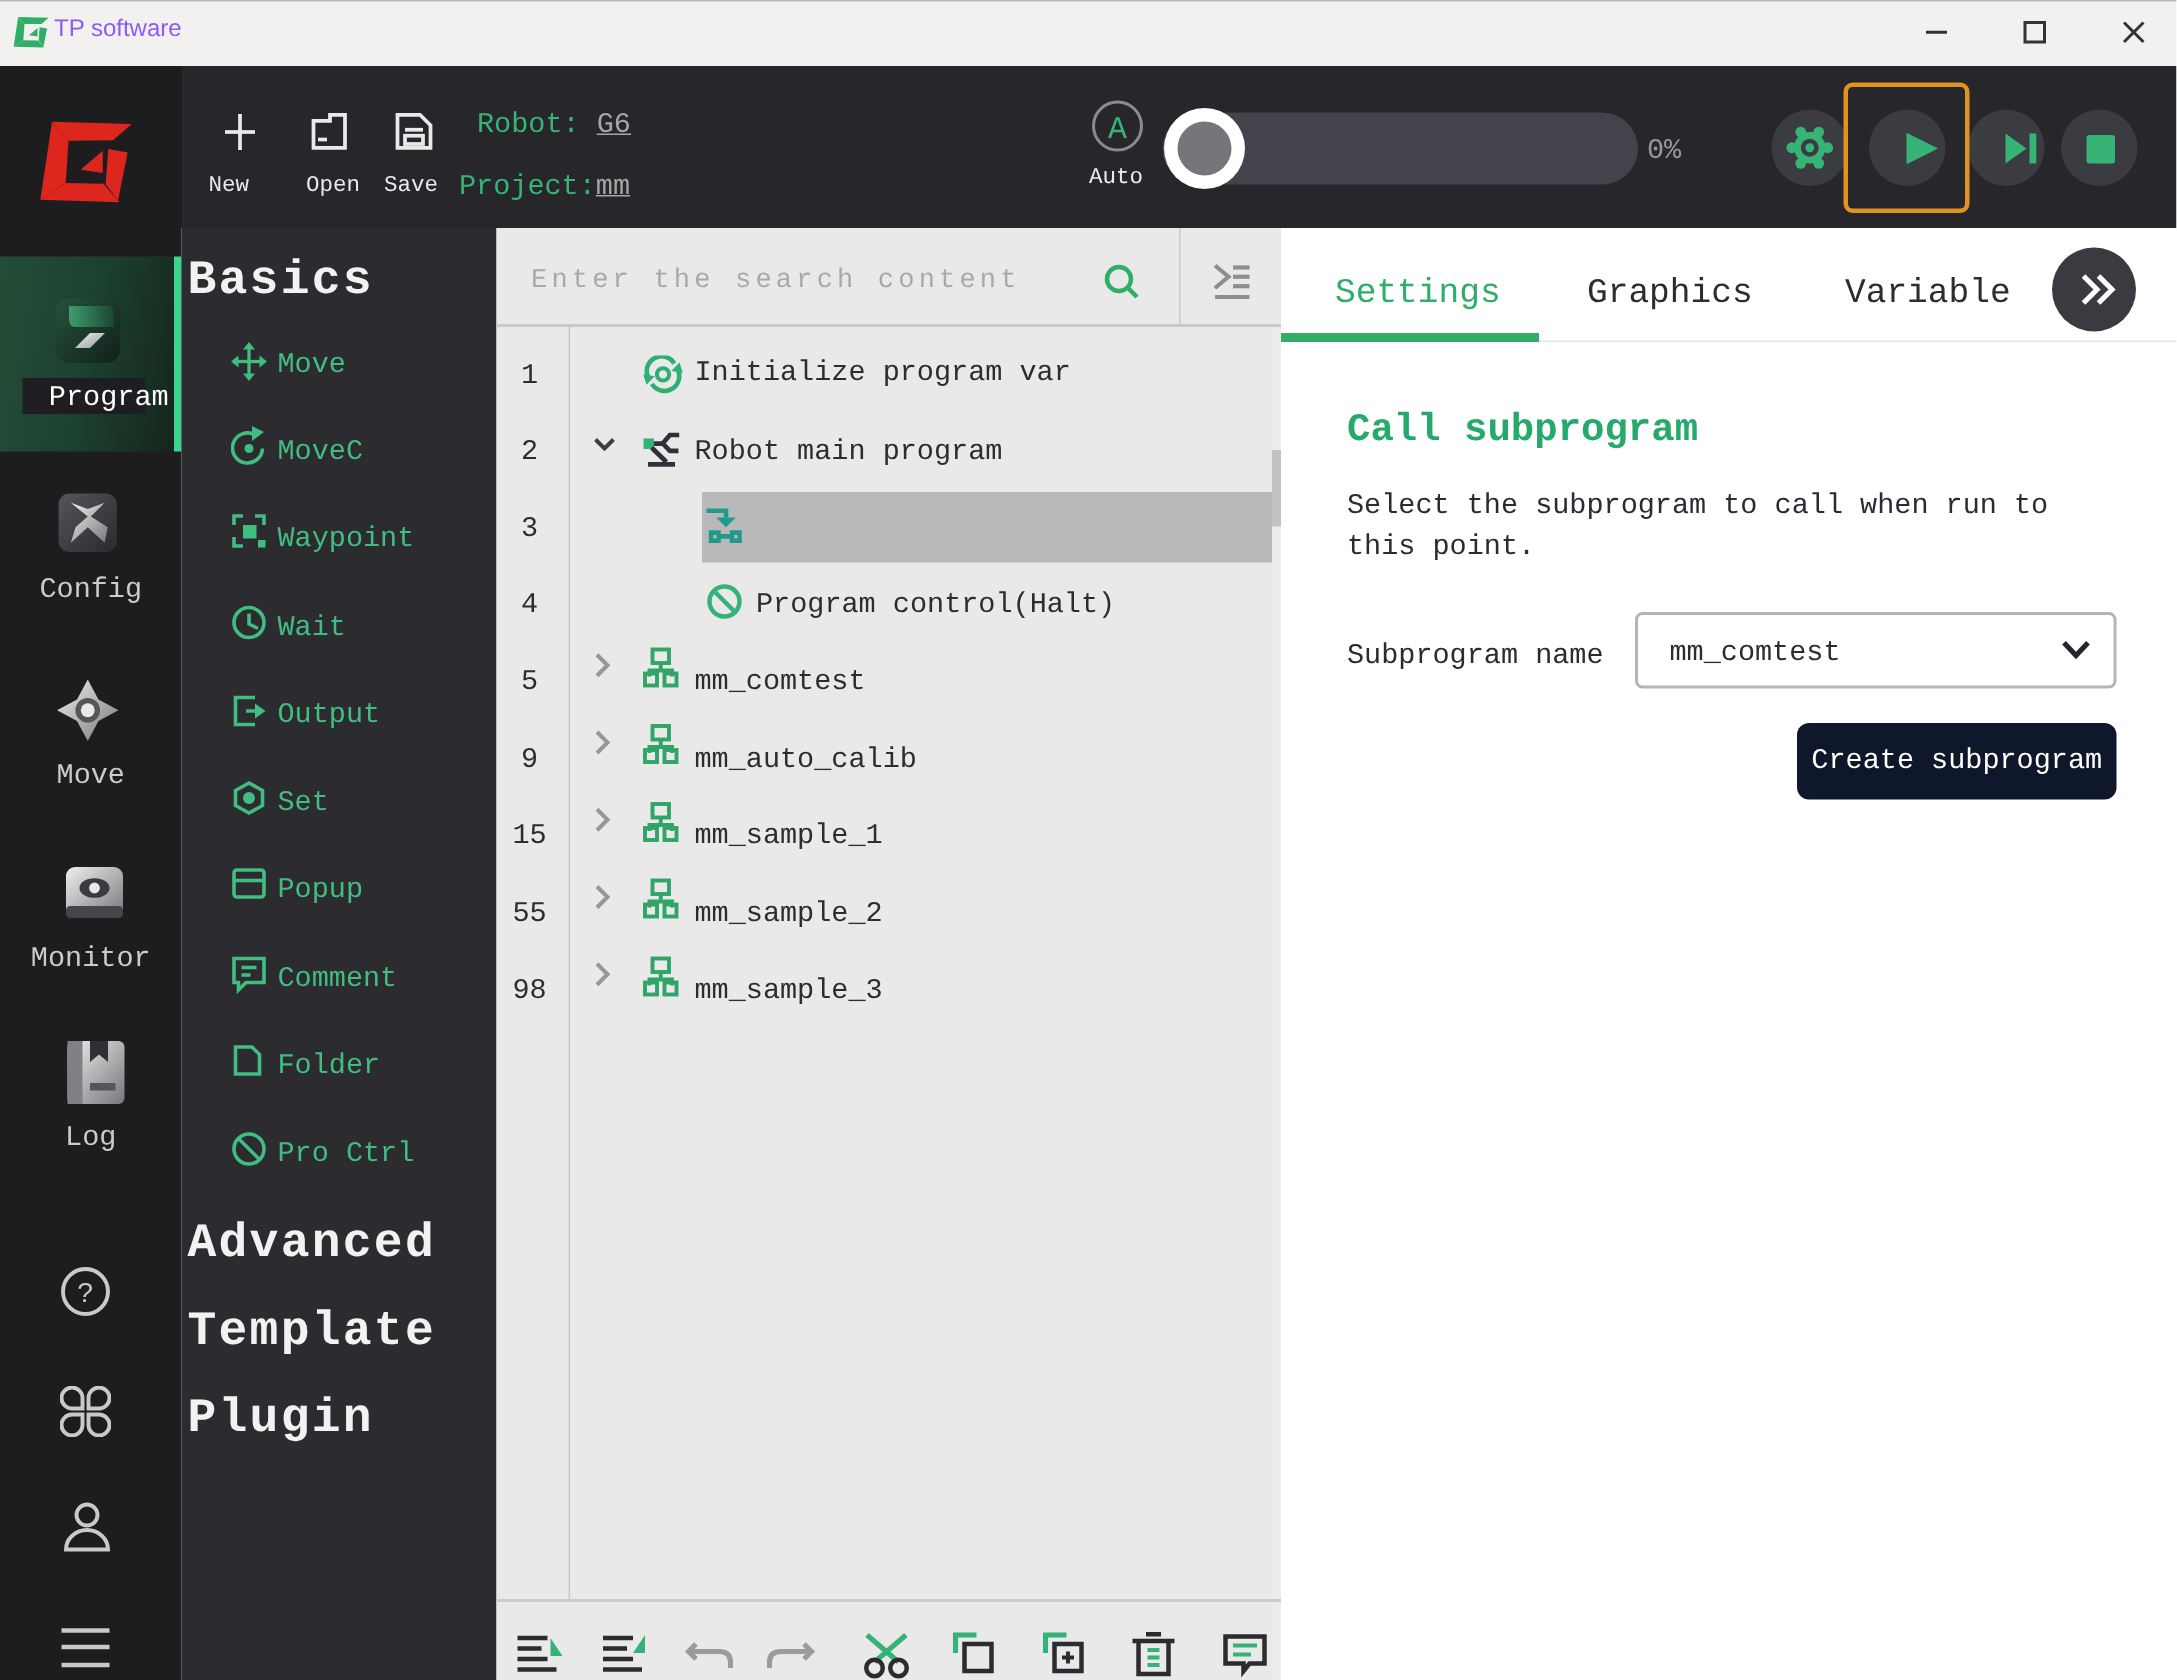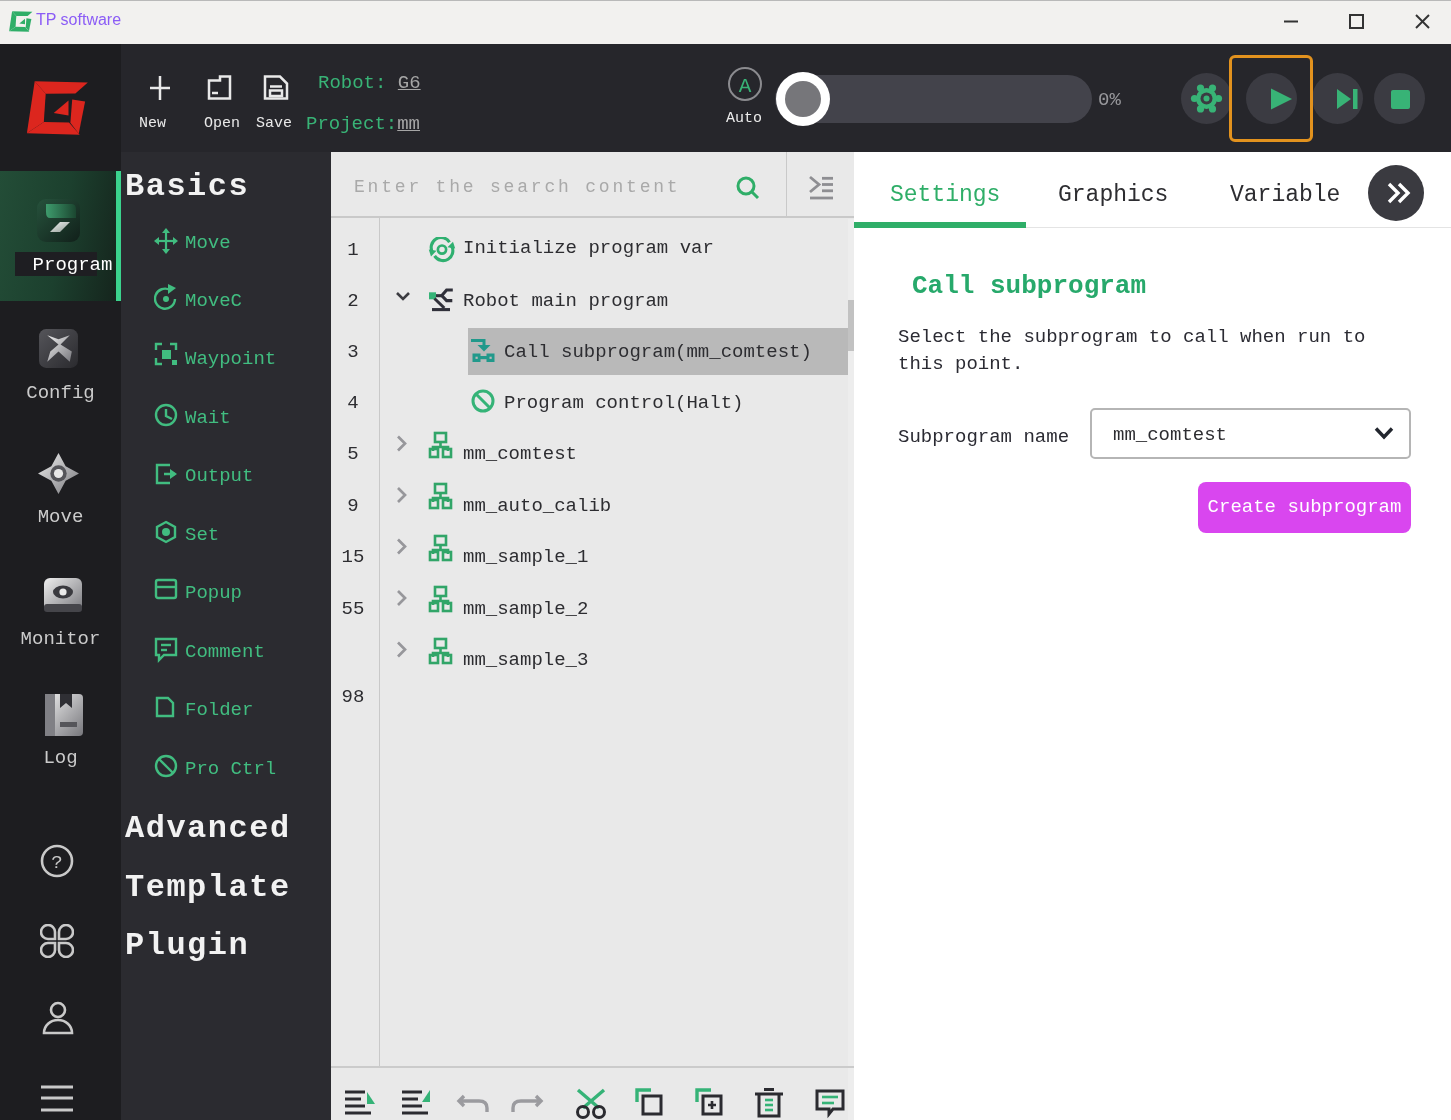--- a/index.html
+++ b/index.html
@@ -34,24 +34,24 @@
   .trow{font-size:19px;color:#2d2d31;white-space:pre;}
   #selrow{left:468px;top:328px;width:385px;height:47px;background:#b9b9b9;}
   #toolbarline{left:331px;top:1066px;width:523px;height:1.5px;background:#cbcbcb;}
   #mscroll-track{left:848px;top:219px;width:6px;height:901px;background:#ededed;}
   #mscroll-thumb{left:848px;top:300px;width:6px;height:51px;background:#c2c2c2;}
   
   #rightpanel{left:854px;top:152px;width:597px;height:968px;background:#ffffff;}
   .tab{font-size:23px;color:#2d2d31;}
   #tab-underline{left:854px;top:222px;width:172px;height:6px;background:#2fae68;}
   #tab-border{left:1026px;top:227px;width:425px;height:1px;background:#e4e4e4;}
-  #h-call{left:898px;top:271px;font-size:26px;font-weight:bold;color:#27a96b;margin-left:14px;}
+  #h-call{left:898px;top:271px;font-size:26px;font-weight:bold;color:#27a96b;}
   .para{left:898px;font-size:19px;color:#2b2b33;}
   #selectbox{left:1090px;top:408px;width:321px;height:51px;background:#fff;border:2px solid #b5b5b5;border-radius:5px;box-sizing:border-box;}
-  #createbtn{left:1198px;top:482px;width:213px;height:51px;background:#d946ef;border-radius:8px;color:#fff;font-size:19px;text-align:center;line-height:51px;}
+  #createbtn{left:1198px;top:482px;width:213px;height:51px;background:#0f172a;border-radius:8px;color:#fff;font-size:19px;text-align:center;line-height:51px;}
 </style>
 </head>
 <body>
 <div id="app">
 
   <div class="abs" id="titlebar"></div>
   <svg class="abs" style="left:8px;top:10px" width="26" height="23" viewBox="0 0 68 60">
     <g fill="#2fae68">
       <path d="M10.7,3.2 L63.8,4.6 L51.4,15.5 L21.7,15.8 Z"></path>
       <path d="M10.7,3.2 L21.7,15.8 L19.8,44 L2.9,55.2 Z"></path>
@@ -327,25 +327,24 @@
   <div class="abs" id="mscroll-thumb"></div>
 
   <div class="abs lnum" style="top:239px">1</div>
   <div class="abs lnum" style="top:290px">2</div>
   <div class="abs lnum" style="top:341px">3</div>
   <div class="abs lnum" style="top:392px">4</div>
   <div class="abs lnum" style="top:443px">5</div>
   <div class="abs lnum" style="top:495px">9</div>
   <div class="abs lnum" style="top:546px">15</div>
   <div class="abs lnum" style="top:598px">55</div>
-  <div class="abs lnum" style="top:686px">98</div>
+  <div class="abs lnum" style="top:649px">98</div>
 
   <div class="abs trow" style="left:463px;top:237px">Initialize program var</div>
   <div class="abs trow" style="left:463px;top:290px">Robot main program</div>
-  <div class="abs trow" style="left:504px;top:341px">Call subprogram(mm_comtest)</div>
   <div class="abs trow" style="left:504px;top:392px">Program control(Halt)</div>
   <div class="abs trow" style="left:463px;top:443px">mm_comtest</div>
   <div class="abs trow" style="left:463px;top:495px">mm_auto_calib</div>
   <div class="abs trow" style="left:463px;top:546px">mm_sample_1</div>
   <div class="abs trow" style="left:463px;top:598px">mm_sample_2</div>
   <div class="abs trow" style="left:463px;top:649px">mm_sample_3</div>
 
   <svg class="abs" style="left:394px;top:237px" width="110" height="430" viewBox="0 0 110 430">
 
     <g stroke="#2fb070" stroke-width="3.1" fill="none">

